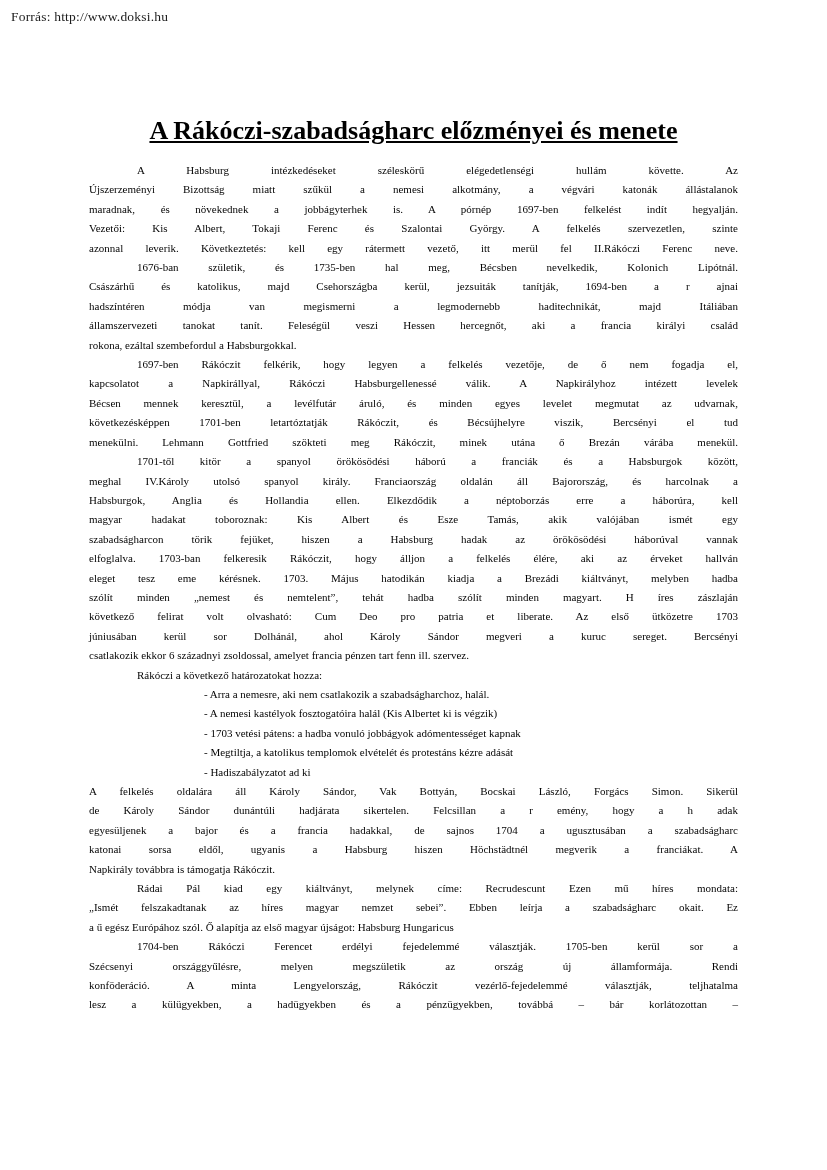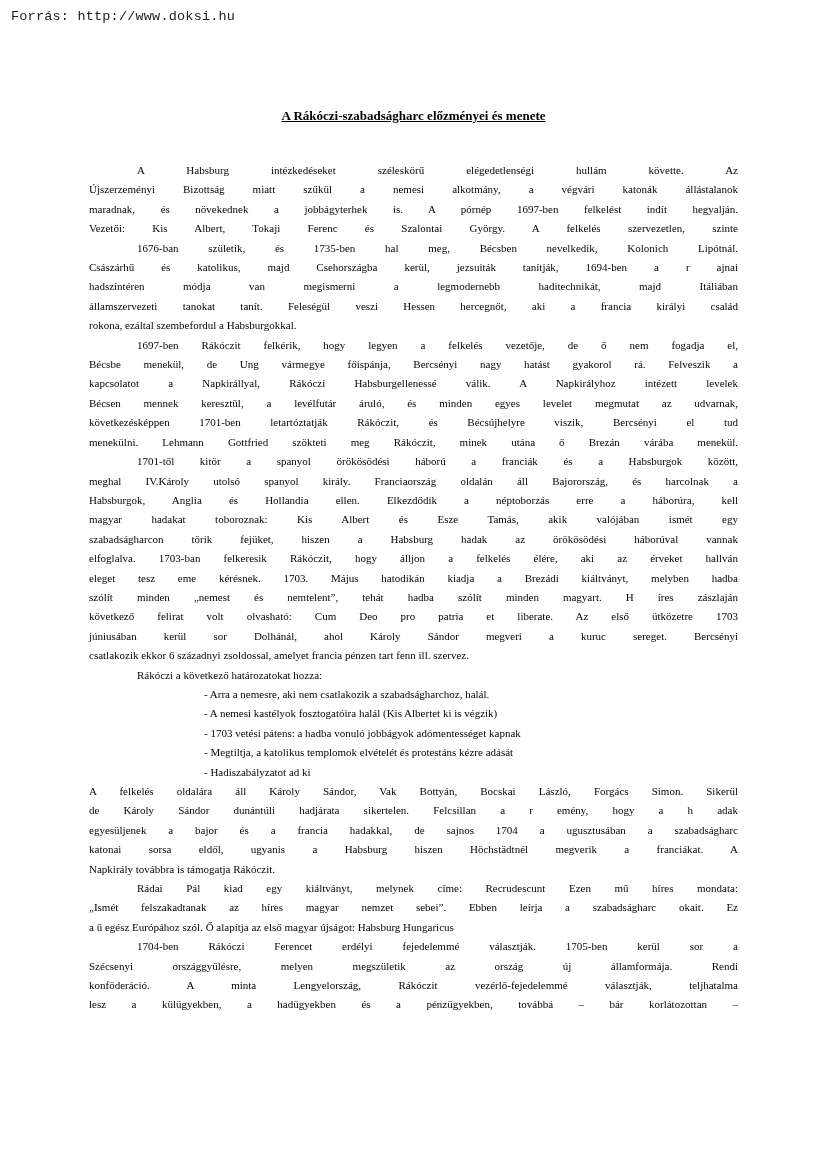--- a/index.html
+++ b/index.html
@@ -13,32 +13,32 @@
     height: 1170px;
     background: #ffffff;
     color: #000000;
     overflow: hidden;
     font-family: "Liberation Serif", "DejaVu Serif", serif;
   }
   .source-note {
     position: absolute;
     top: 9px;
     left: 11px;
-    font-family: Liberation Mono, monospace;
+    font-family: Liberation Serif, serif;
     font-size: 13.5px;
     color: #1c1c1c;
     letter-spacing: 0.2px;
   }
   .doc-title {
     position: absolute;
     top: 99px;
     left: 0;
     width: 827px;
     text-align: center;
-    font-size: 13px;
+    font-size: 26px;
     font-weight: bold;
     text-decoration: underline;
     color: #000000;
   }
   .text-body {
     position: absolute;
     top: 161px;
     left: 89px;
     width: 649px;
     font-size: 11px;
@@ -72,31 +72,31 @@
   <div class="source-note">Forrás: http://www.doksi.hu</div>
 
   <h1 class="doc-title">A Rákóczi-szabadságharc előzményei és menete</h1>
 
   <div class="text-body">
       <div class="block">
         <div class="line just indent">A Habsburg intézkedéseket széleskörű elégedetlenségi hullám követte. Az</div>
         <div class="line just">Újszerzeményi Bizottság miatt szűkül a nemesi alkotmány, a végvári katonák állástalanok</div>
         <div class="line just">maradnak, és növekednek a jobbágyterhek is. A pórnép 1697-ben felkelést indít hegyalján.</div>
         <div class="line just">Vezetői: Kis Albert, Tokaji Ferenc és Szalontai György. A felkelés szervezetlen, szinte</div>
+        <div class="line just">azonnal leverik. Következtetés: kell egy rátermett vezető, itt merül fel II.Rákóczi Ferenc neve.</div>
       </div>
       <div class="block">
         <div class="line just indent">1676-ban születik, és 1735-ben hal meg, Bécsben nevelkedik, Kolonich Lipótnál.</div>
         <div class="line just">Császárhű és katolikus, majd Csehországba kerül, jezsuiták tanítják, 1694-ben a r ajnai</div>
         <div class="line just">hadszíntéren módja van megismerni a legmodernebb haditechnikát, majd Itáliában</div>
         <div class="line just">államszervezeti tanokat tanít. Feleségül veszi Hessen hercegnőt, aki a francia királyi család</div>
         <div class="line">rokona, ezáltal szembefordul a Habsburgokkal.</div>
       </div>
       <div class="block">
         <div class="line just indent">1697-ben Rákóczit felkérik, hogy legyen a felkelés vezetője, de ő nem fogadja el,</div>
-        <div class="line just">Bécsbe menekül, de Ung vármegye főispánja, Bercsényi nagy hatást gyakorol rá. Felveszik a</div>
         <div class="line just">kapcsolatot a Napkirállyal, Rákóczi Habsburgellenessé válik. A Napkirályhoz intézett levelek</div>
         <div class="line just">Bécsen mennek keresztül, a levélfutár áruló, és minden egyes levelet megmutat az udvarnak,</div>
         <div class="line just">következésképpen 1701-ben letartóztatják Rákóczit, és Bécsújhelyre viszik, Bercsényi el tud</div>
         <div class="line just">menekülni. Lehmann Gottfried szökteti meg Rákóczit, minek utána ő Brezán várába menekül.</div>
       </div>
       <div class="block">
         <div class="line just indent">1701-től kitör a spanyol örökösödési háború a franciák és a Habsburgok között,</div>
         <div class="line just">meghal IV.Károly utolsó spanyol király. Franciaország oldalán áll Bajorország, és harcolnak a</div>
         <div class="line just">Habsburgok, Anglia és Hollandia ellen. Elkezdődik a néptoborzás erre a háborúra, kell</div>
         <div class="line just">magyar hadakat toboroznak: Kis Albert és Esze Tamás, akik valójában ismét egy</div>

